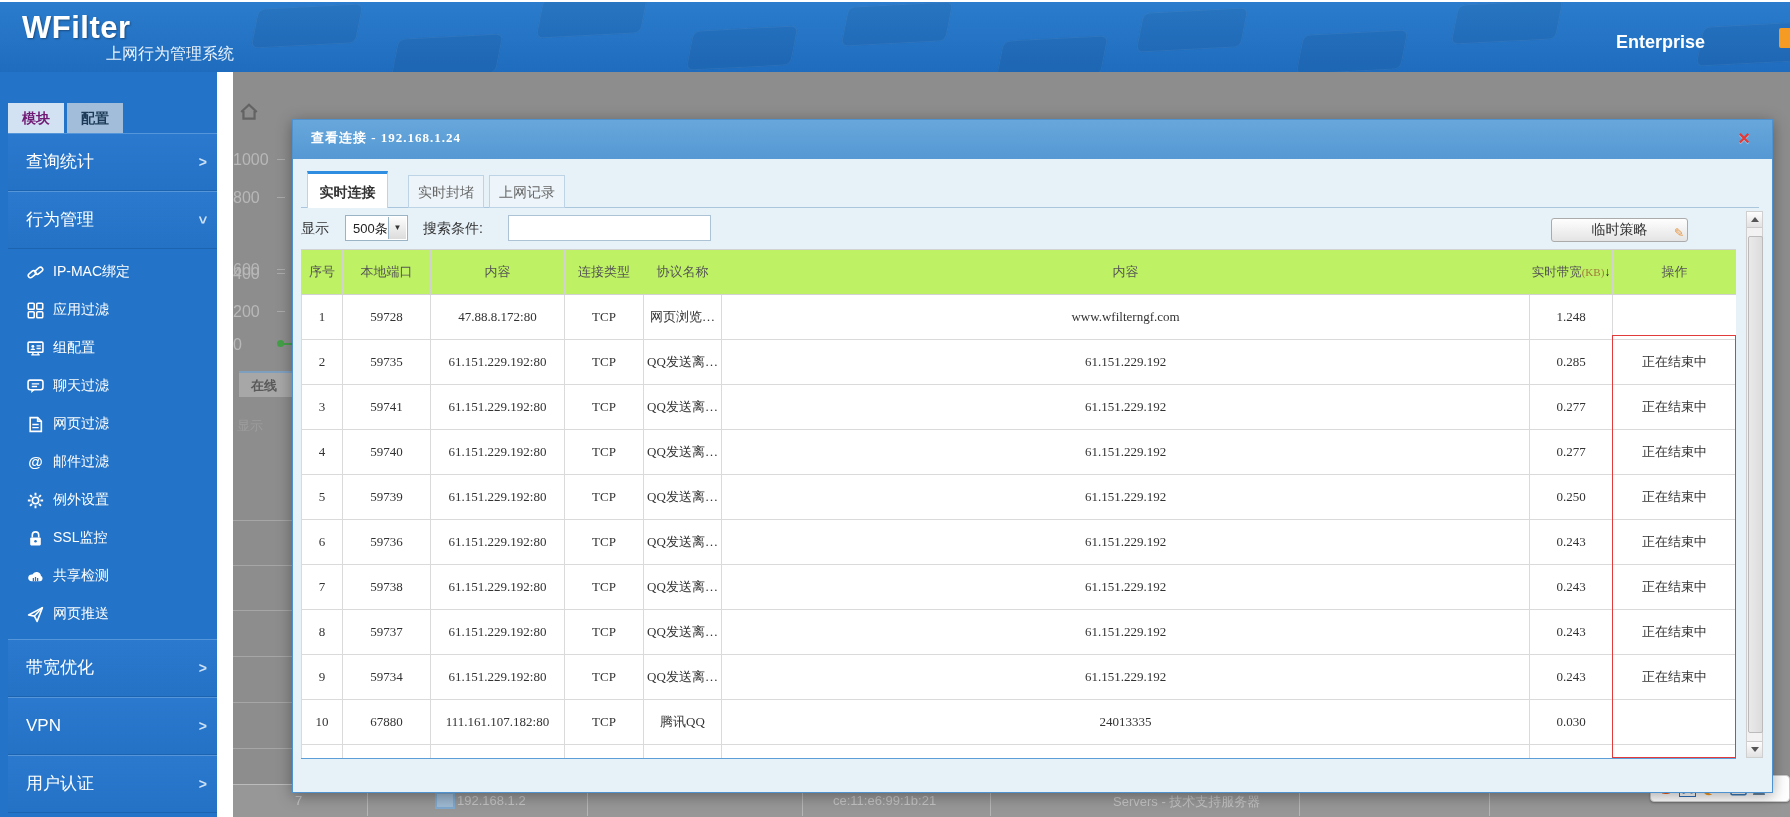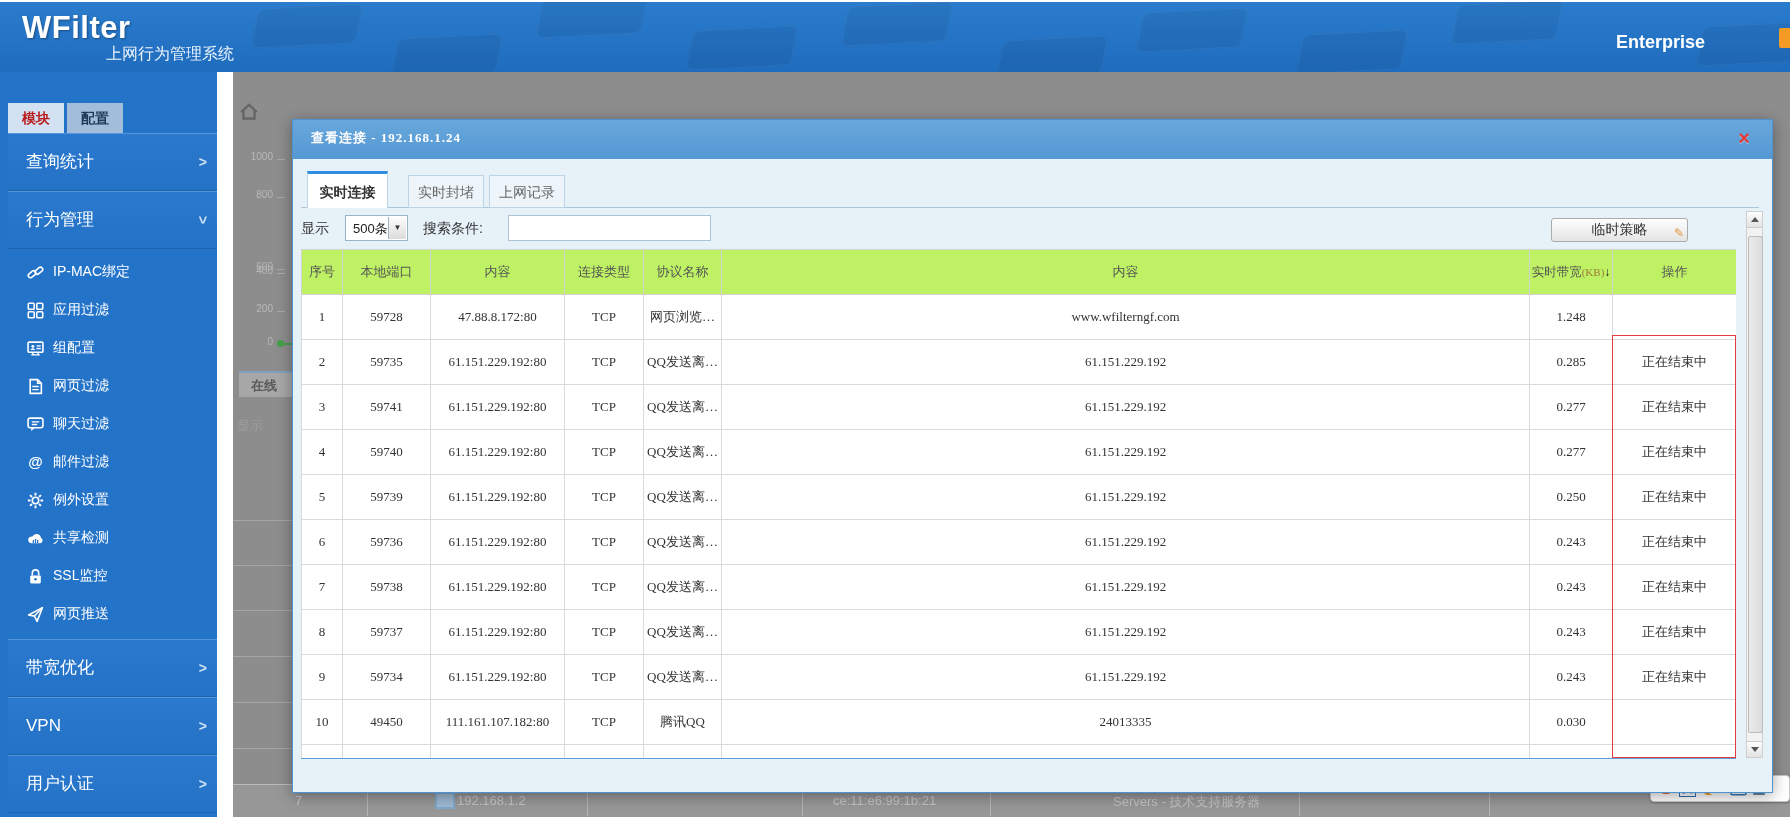--- a/index.html
+++ b/index.html
@@ -20,21 +20,21 @@
         text-shadow:1px 1px 2px rgba(0,0,0,.35);}
   .logo-sub{position:absolute;left:106px;top:42px;color:#eaf3fc;font-size:16px;}
   .edition{position:absolute;left:1616px;top:30px;color:#fff;font-size:18px;font-weight:bold;}
   .corner-icon{position:absolute;left:1779px;top:26px;width:14px;height:20px;background:#f59a23;border-radius:2px;}
 
   
   .sidebar{position:absolute;left:0;top:72px;width:217px;height:745px;background:#2373c8;}
   .side-tabs{position:absolute;left:8px;top:31px;height:30px;display:flex;gap:3px;}
   .side-tab{height:30px;line-height:30px;padding:0 14px;font-size:14px;font-weight:bold;color:#1c3a57;
             background:#a2bdda;}
-  .side-tab.active{background:#d3e2f2;color:#b91c1c;}
+  .side-tab.active{background:#d3e2f2;color:#701a75;}
   #side-groups{position:absolute;left:8px;top:61px;width:217px;}
   .side-group{position:relative;height:56px;line-height:56px;background:linear-gradient(#2a79ce,#2372c6);
               border-top:1px solid #5596da;border-bottom:1px solid #1d64b0;cursor:pointer;}
   .g-label{margin-left:18px;color:#fff;font-size:17px;}
   .chev{position:absolute;right:18px;top:0;color:#cfe2f5;font-size:14px;font-weight:bold;}
   .chev.right::after{content:">";}
   .chev.down::after{content:">";display:inline-block;transform:rotate(90deg);}
   .side-items{padding:4px 0 6px 0;}
   .side-item{height:38px;display:flex;align-items:center;cursor:pointer;}
   .s-icon{width:18px;height:18px;margin-left:18px;display:inline-flex;align-items:center;justify-content:center;}
@@ -43,21 +43,21 @@
 
   .collapse-handle{position:absolute;left:217px;top:443px;width:12px;height:28px;background:#3f8ad2;
                    border-radius:3px 0 0 3px;cursor:pointer;display:flex;align-items:center;justify-content:center;}
   .collapse-handle .tri{width:0;height:0;border-top:5px solid transparent;border-bottom:5px solid transparent;
                         border-right:6px solid #fff;}
 
   
   .backdrop{position:absolute;left:217px;top:72px;width:1573px;height:745px;background:#8d8d8d;
             border-left:16px solid #fff;box-sizing:border-box;}
   .bk-home{position:absolute;left:6px;top:30px;width:20px;height:20px;}
-  .axis-row{position:absolute;left:0;width:40px;text-align:right;color:#b8b8b8;font-size:10px;}
+  .axis-row{position:absolute;left:0;width:40px;color:#b8b8b8;font-size:16px;}
   .axis-row i{position:absolute;right:-12px;top:8px;width:8px;height:1px;background:#aaa;}
   .bk-dot{position:absolute;left:44px;top:268px;width:7px;height:7px;border-radius:50%;background:#43a047;}
   .bk-dotline{position:absolute;left:50px;top:271px;width:25px;height:2px;background:#43a047;}
   .bk-tab{position:absolute;left:6px;top:299px;width:70px;height:26px;background:#a7a7a7;
           border-top:2px solid #7f9fbf;color:#5a5a5a;font-size:13px;font-weight:bold;
           line-height:26px;padding-left:12px;box-sizing:border-box;}
   .bk-show{position:absolute;left:4px;top:345px;color:#9d9d9d;font-size:13px;}
   .bk-line{position:absolute;left:0;width:74px;height:1px;background:rgba(255,255,255,.22);}
   .bk-bottomrow{position:absolute;left:0;top:712px;width:1557px;height:33px;background:#979797;
                 border-top:1px solid rgba(255,255,255,.35);color:#c3c3c3;font-size:13px;}
@@ -190,36 +190,36 @@
                 <path d="M3.2 9.5 a2.4 2.4 0 0 1 4.6 0 Z" fill="#fff"></path>
                 <path d="M9 5.5 h4 M9 8 h4" stroke="#fff" stroke-width="1.3"></path>
                 <path d="M5.5 11.5 v2 M10.5 11.5 v2 M4 14 h8" stroke="#fff" stroke-width="1.3"></path>
               </svg>
             </span>
             <span class="s-label">组配置</span>
           </div>
           <div class="side-item">
             <span class="s-icon">
               <svg viewBox="0 0 16 16">
+                <rect x="1" y="2" width="14" height="9" rx="2" fill="none" stroke="#fff" stroke-width="1.5"></rect>
+                <path d="M4 11 v3 l3.5 -3" fill="#fff"></path>
+                <path d="M4.5 5.5 h7 M4.5 8 h5" stroke="#fff" stroke-width="1.2"></path>
+              </svg>
+            </span>
+            <span class="s-label">聊天过滤</span>
+          </div>
+          <div class="side-item">
+            <span class="s-icon">
+              <svg viewBox="0 0 16 16">
                 <path d="M3 1.5 h7 l3.5 3.5 v9.5 h-10.5 Z" fill="none" stroke="#fff" stroke-width="1.5"></path>
                 <path d="M10 1.5 v3.5 h3.5" fill="none" stroke="#fff" stroke-width="1.5"></path>
                 <path d="M5 8 h6 M5 11 h6" stroke="#fff" stroke-width="1.2"></path>
               </svg>
             </span>
             <span class="s-label">网页过滤</span>
-          </div>
-          <div class="side-item">
-            <span class="s-icon">
-              <svg viewBox="0 0 16 16">
-                <rect x="1" y="2" width="14" height="9" rx="2" fill="none" stroke="#fff" stroke-width="1.5"></rect>
-                <path d="M4 11 v3 l3.5 -3" fill="#fff"></path>
-                <path d="M4.5 5.5 h7 M4.5 8 h5" stroke="#fff" stroke-width="1.2"></path>
-              </svg>
-            </span>
-            <span class="s-label">聊天过滤</span>
           </div>
           <div class="side-item">
             <span class="s-icon">
               <svg viewBox="0 0 16 16">
                 <text x="8" y="12.5" text-anchor="middle" font-size="14" font-weight="bold" fill="#fff" font-family="'Liberation Sans',sans-serif">@</text>
               </svg>
             </span>
             <span class="s-label">邮件过滤</span>
           </div>
           <div class="side-item">
@@ -229,35 +229,35 @@
                 <g stroke="#fff" stroke-width="1.8">
                   <path d="M8 0.8 V3.4 M8 12.6 V15.2 M0.8 8 H3.4 M12.6 8 H15.2 M2.9 2.9 L4.7 4.7 M11.3 11.3 L13.1 13.1 M2.9 13.1 L4.7 11.3 M11.3 4.7 L13.1 2.9"></path>
                 </g>
               </svg>
             </span>
             <span class="s-label">例外设置</span>
           </div>
           <div class="side-item">
             <span class="s-icon">
               <svg viewBox="0 0 16 16">
-                <path d="M4.2 12.5 a3.2 3.2 0 1 1 0.9 -6.3 a4.2 4.2 0 0 1 8 1.2 a2.7 2.7 0 0 1 -0.6 5.1 Z" fill="#fff"></path>
-                <path d="M6 12.5 v-3 M8 12.5 v-4 M10 12.5 v-3" stroke="#2373c8" stroke-width="1.2"></path>
-              </svg>
-            </span>
-            <span class="s-label">共享检测</span>
-          </div>
-          <div class="side-item">
-            <span class="s-icon">
-              <svg viewBox="0 0 16 16">
                 <rect x="3" y="7" width="10" height="7.5" rx="1" fill="#fff"></rect>
                 <path d="M5 7 V4.8 a3 3 0 0 1 6 0 V7" fill="none" stroke="#fff" stroke-width="1.5"></path>
                 <circle cx="8" cy="10.5" r="1.2" fill="#2373c8"></circle>
               </svg>
             </span>
             <span class="s-label">SSL监控</span>
+          </div>
+          <div class="side-item">
+            <span class="s-icon">
+              <svg viewBox="0 0 16 16">
+                <path d="M4.2 12.5 a3.2 3.2 0 1 1 0.9 -6.3 a4.2 4.2 0 0 1 8 1.2 a2.7 2.7 0 0 1 -0.6 5.1 Z" fill="#fff"></path>
+                <path d="M6 12.5 v-3 M8 12.5 v-4 M10 12.5 v-3" stroke="#2373c8" stroke-width="1.2"></path>
+              </svg>
+            </span>
+            <span class="s-label">共享检测</span>
           </div>
           <div class="side-item">
             <span class="s-icon">
               <svg viewBox="0 0 16 16">
                 <path d="M1.5 8.5 L14.5 1.5 L9.5 14.5 L7 9.5 Z" fill="none" stroke="#fff" stroke-width="1.5" stroke-linejoin="round"></path>
                 <path d="M7 9.5 L14.5 1.5" stroke="#fff" stroke-width="1.3"></path>
               </svg>
             </span>
             <span class="s-label">网页推送</span>
           </div>
@@ -464,21 +464,21 @@
               <td>59734</td>
               <td>61.151.229.192:80</td>
               <td>TCP</td>
               <td>QQ发送离…</td>
               <td>61.151.229.192</td>
               <td>0.243</td>
               <td>正在结束中</td>
             </tr>
             <tr>
               <td>10</td>
-              <td>49450</td>
+              <td>67880</td>
               <td>111.161.107.182:80</td>
               <td>TCP</td>
               <td>腾讯QQ</td>
               <td>24013335</td>
               <td>0.030</td>
               <td></td>
             </tr>
             <tr>
               <td>11</td>
               <td>59742</td>

